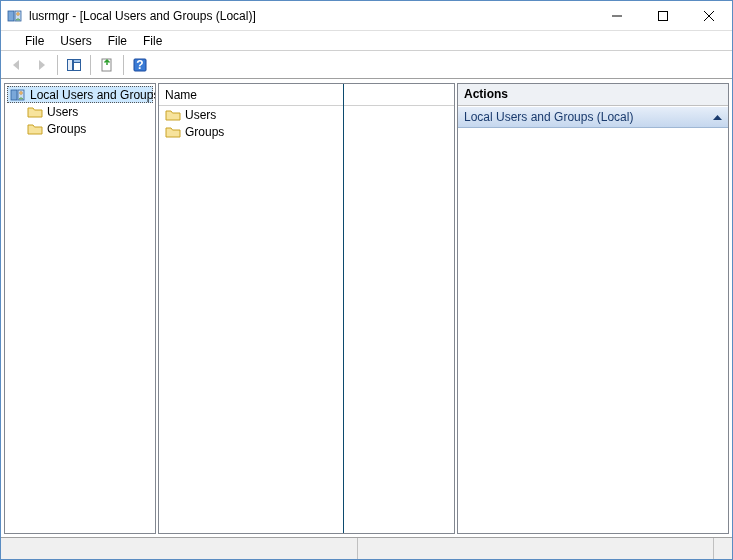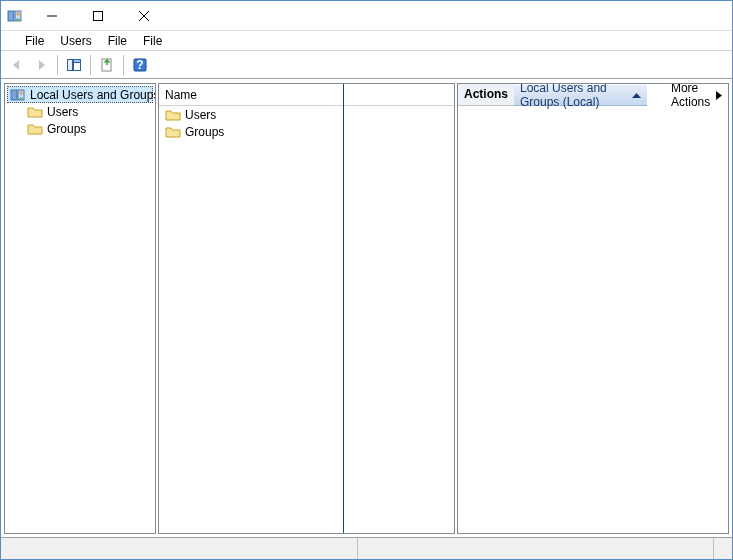--- a/index.html
+++ b/index.html
@@ -19,21 +19,21 @@
   .tbtn { width: 24px; height: 24px; display: flex; align-items: center; justify-content: center; border: 1px solid transparent; }
   .tsep { width: 1px; height: 20px; background: #c0c0c0; margin: 0 4px; }
   
   .body { flex: 1; display: flex; border-top: 1px solid #fff; min-height: 0; }
   .pane { background: #fff; border: 1px solid #828790; margin: 3px 1px 3px 3px; overflow: auto; }
   .tree-pane { width: 152px; padding: 2px; }
   .list-pane { flex: 1; display: flex; margin-left:1px; margin-right:1px; }
   .list-col1 { width: 185px; border-right: 1px solid #0c4a6e; }
   .list-col2 { flex:1; }
   .colhead { height: 22px; border-bottom: 1px solid #d0d0d0; padding: 3px 6px; background: #fff; display:flex; align-items:center; }
-  .action-pane { width: 272px; margin-right: 3px; margin-left:1px; display:flex; flex-direction:row;}
+  .action-pane { width: 272px; margin-right: 3px; margin-left:1px; display:flex; flex-direction:column;}
   
   .tree-row { display: flex; align-items: center; height: 17px; padding: 0 2px; white-space: nowrap; cursor: default; }
   .tree-row.selected { background: #cce8ff; border: 1px dotted #555; }
   .tree-row .ticon { width: 16px; height: 16px; margin-right: 4px; flex-shrink:0;}
   .tree-children { padding-left: 18px; }
   
   .list-row { display: flex; align-items: center; height: 17px; padding: 0 6px; cursor: default; }
   .list-row .ticon { width:16px; height:16px; margin-right: 4px; flex-shrink:0;}
   
   .action-head { height: 22px; background: #eef1f5; border-bottom: 1px solid #c0c0c0; padding: 3px 6px; font-weight: bold; }
@@ -53,20 +53,21 @@
 
   <div class="titlebar">
     <span class="icon">
       <svg width="16" height="16" viewBox="0 0 16 16">
         <rect x="1" y="3" width="6" height="10" fill="#7aa7d9" stroke="#2c5f9e" stroke-width="0.8"></rect>
         <rect x="8" y="3" width="6" height="10" fill="#c9ddf3" stroke="#2c5f9e" stroke-width="0.8"></rect>
         <circle cx="11" cy="6" r="1.4" fill="#f4c27a" stroke="#b37a2a" stroke-width="0.5"></circle>
         <path d="M9 12 q2-3 4 0 Z" fill="#9bcf9b" stroke="#3a8a3a" stroke-width="0.5"></path>
       </svg>
     </span>
+    <span class="title">lusrmgr - [Local Users and Groups (Local)]</span>
     <div class="winbtns">
       <div class="winbtn">
         <svg width="10" height="10">
             <line x1="0" y1="5" x2="10" y2="5" stroke="#000" stroke-width="1"></line>
           </svg>
       </div>
       <div class="winbtn">
         <svg width="10" height="10">
             <rect x="0.5" y="0.5" width="9" height="9" fill="none" stroke="#000" stroke-width="1"></rect>
           </svg>
@@ -186,28 +187,20 @@
     <div class="pane action-pane">
       <div class="action-head">Actions</div>
       <div class="action-section">
         <span>Local Users and Groups (Local)</span>
         <span>
           <svg width="9" height="9">
               <path d="M0 7 L4.5 2 L9 7 Z" fill="#1a3b6e"></path>
             </svg>
         </span>
       </div>
-      <div class="action-item">
-        <span>More Actions</span>
-        <span>
-          <svg width="6" height="9">
-              <path d="M0 0 L6 4.5 L0 9 Z" fill="#000"></path>
-            </svg>
-        </span>
-      </div>
     </div>
 
   </div>
 
   <div class="statusbar">
     <div class="cell"></div>
     <div class="cell"></div>
     <div class="cell"></div>
   </div>
 

